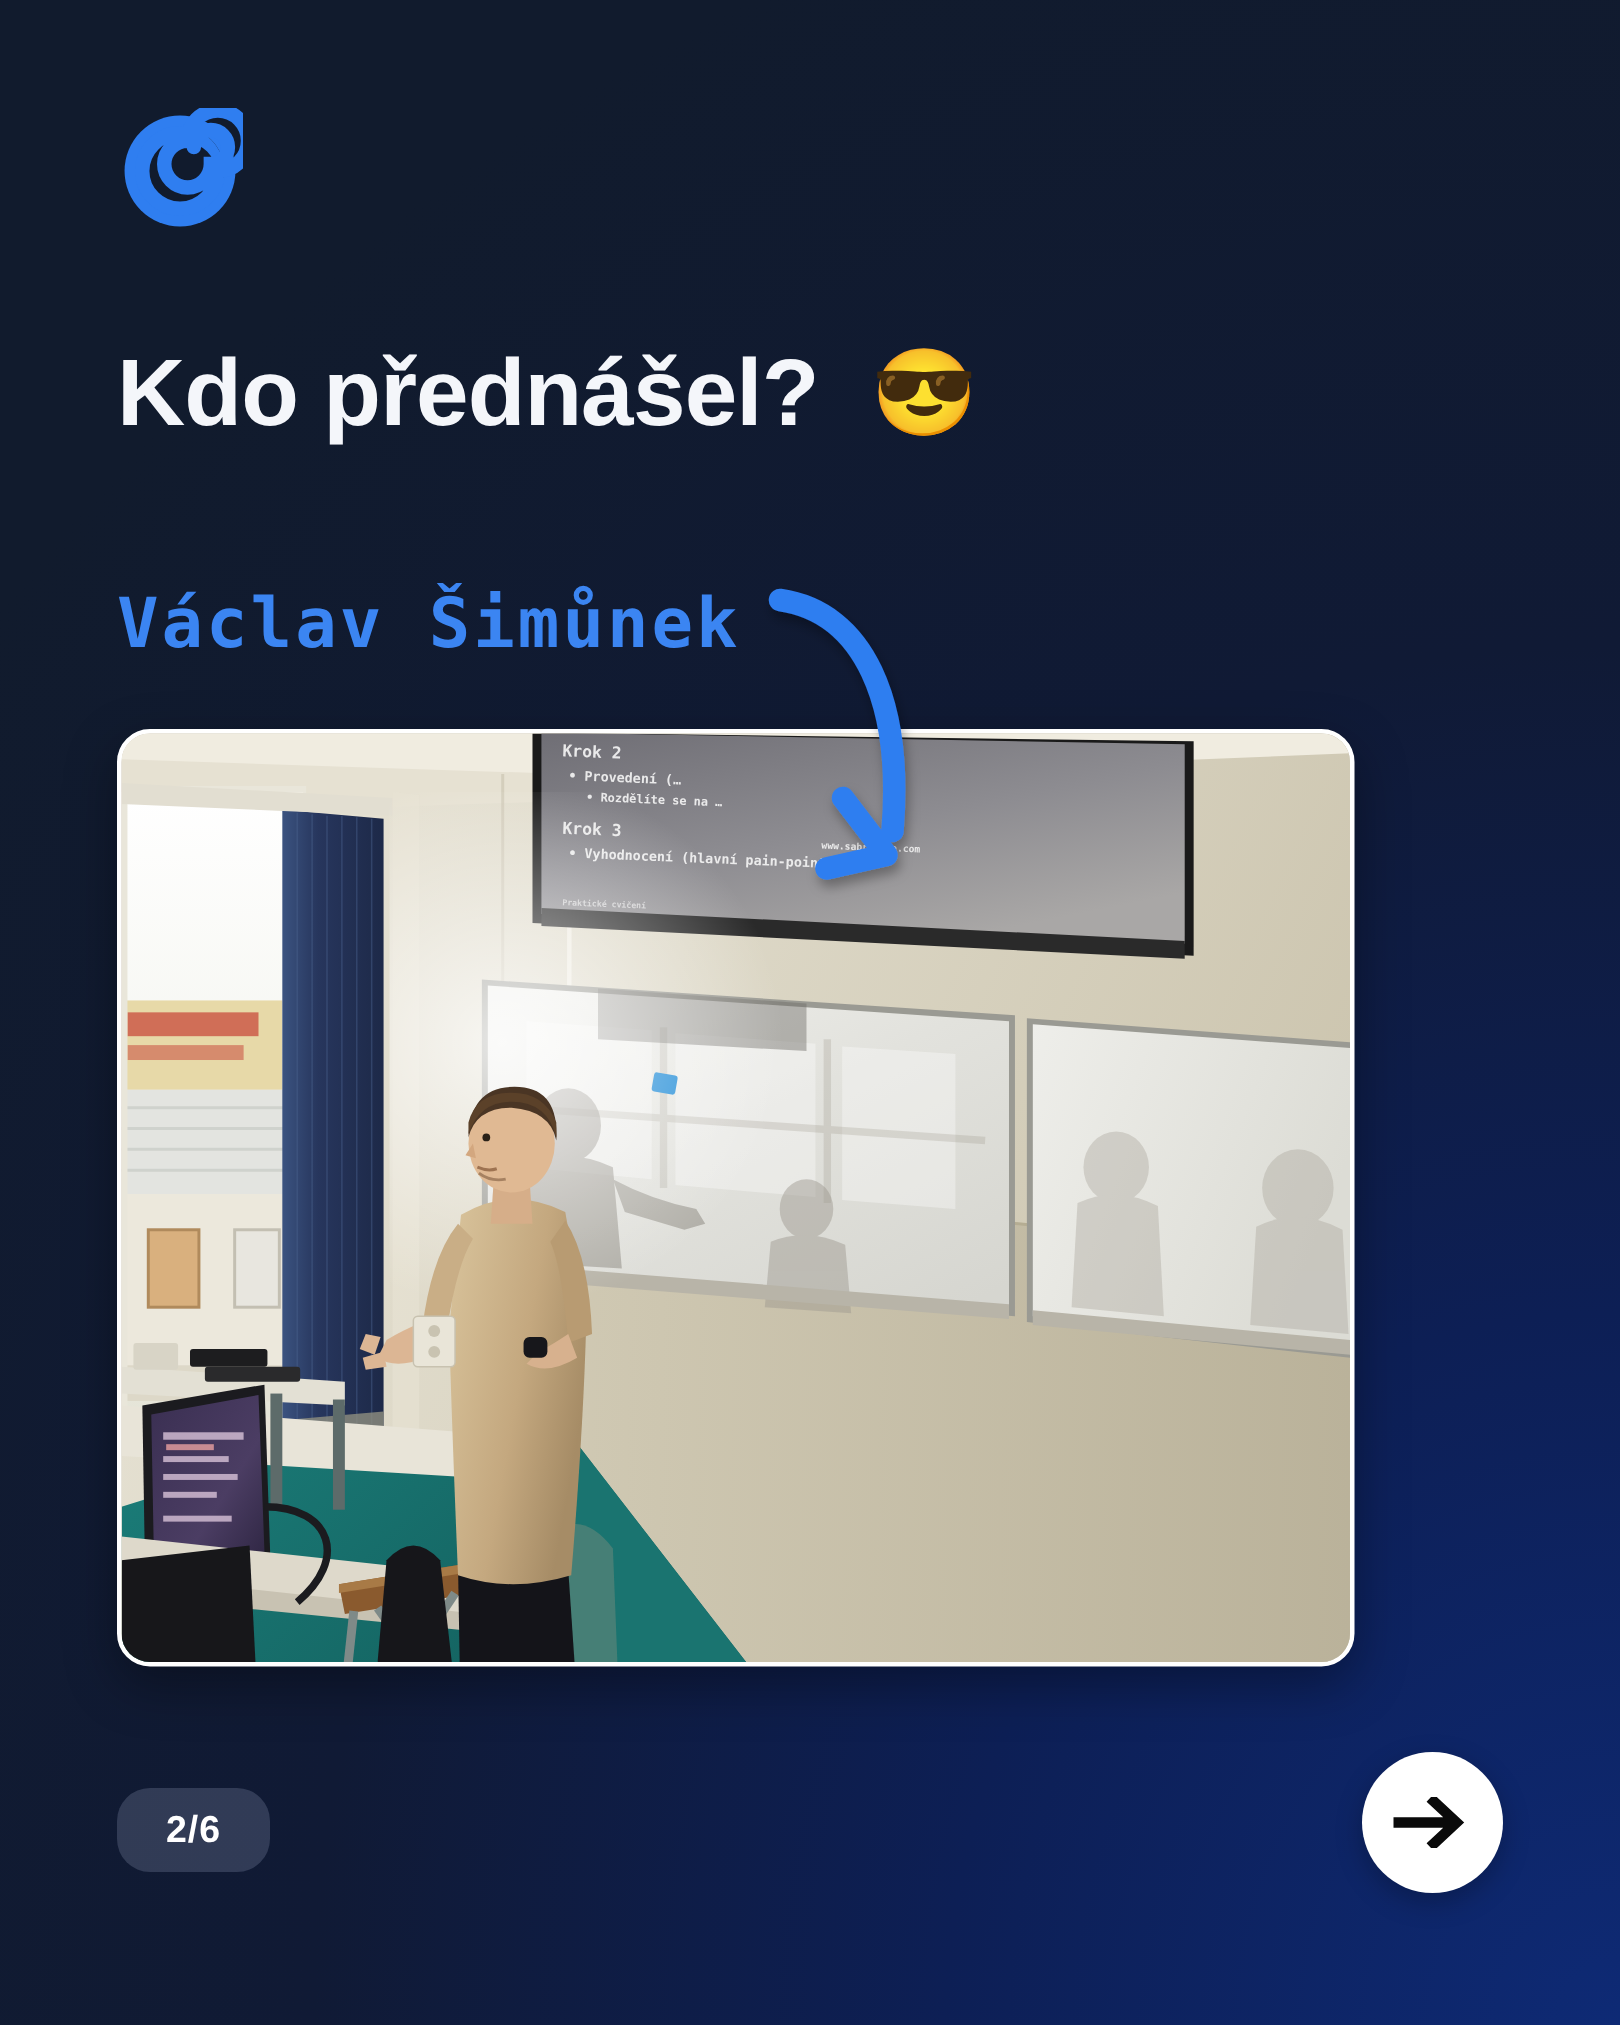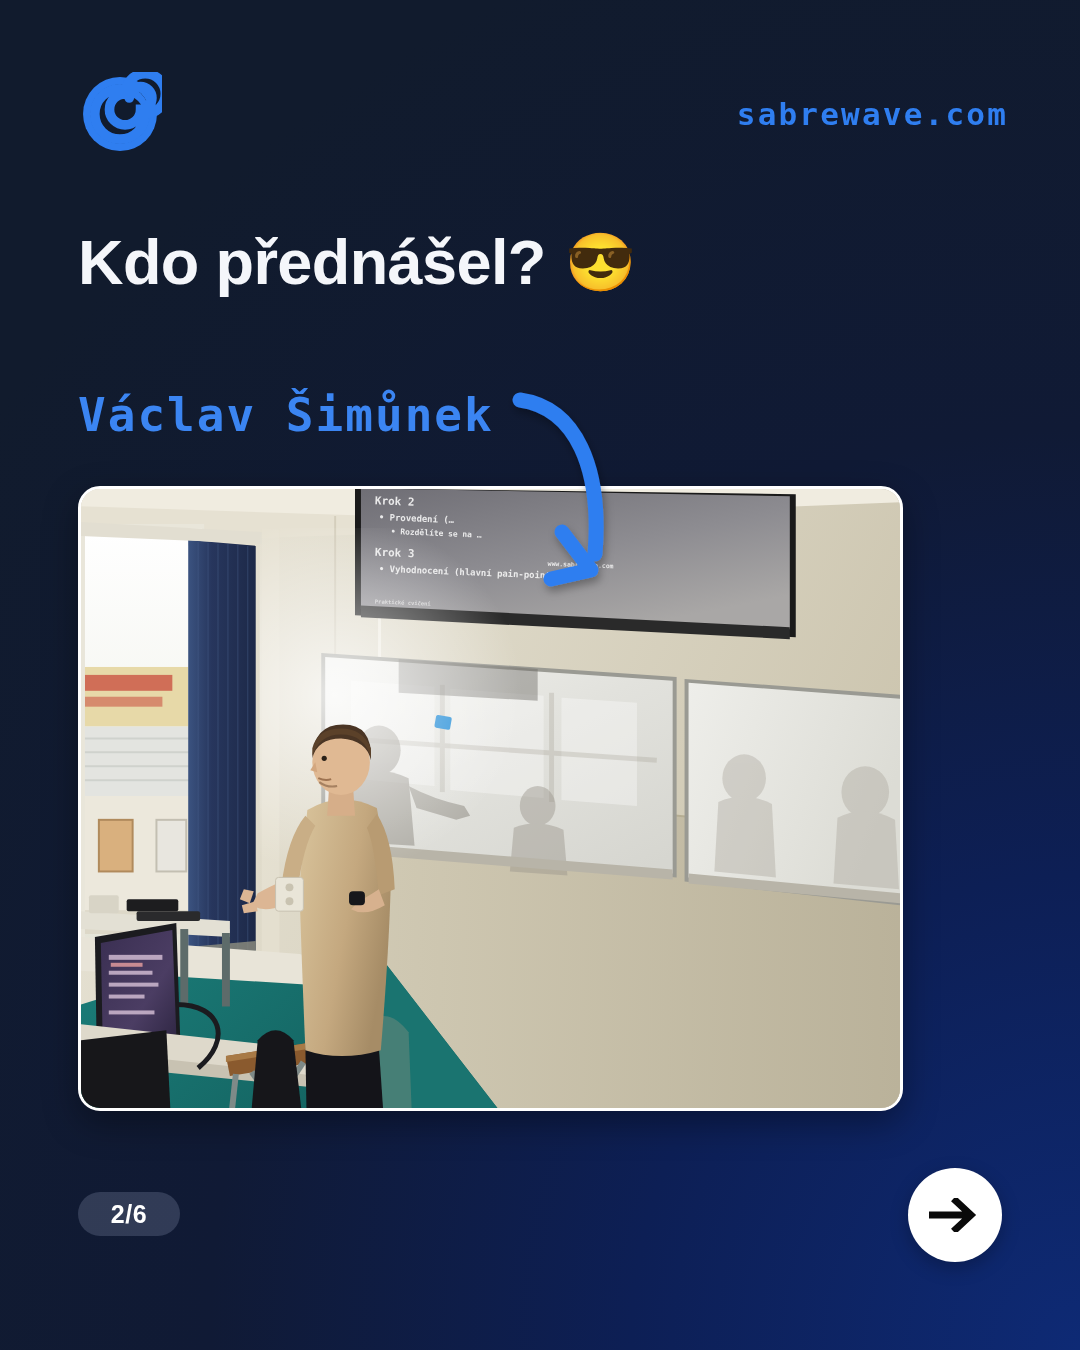--- a/index.html
+++ b/index.html
@@ -33,21 +33,21 @@
   }
 
   
   #headline {
     position:absolute; left:78px; top:229px;
     font-size:63px; font-weight:700;
     color:#f4f6fa;
     letter-spacing:-0.6px;
     white-space:nowrap;
     line-height:1.05;
-    display:flex; align-items:center; gap:20px;
+    display:flex; align-items:center; gap:35px;
   }
   #headline-emoji { font-size:57px; line-height:1; }
 
   
   #subtitle {
     position:absolute; left:78px; top:368px;
     font-family:"DejaVu Sans Mono", monospace;
     font-size:46px; font-weight:700;
     color:#3b85f2; letter-spacing:2px;
     white-space:nowrap;
@@ -69,21 +69,21 @@
     border:3px solid #ffffff;
     overflow:hidden;
     box-shadow:0 12px 34px rgba(0,0,0,.35);
     background:#cfc9b8;
   }
   #photo-svg { display:block; width:100%; height:100%; }
 
   
   #page-badge {
     position:absolute; left:78px; top:1192px;
-    height:44px; min-width:102px; padding:0 22px;
+    height:56px; min-width:102px; padding:0 22px;
     border-radius:22px;
     background:rgba(215,228,255,.17);
     display:flex; align-items:center; justify-content:center;
     color:#ffffff; font-size:25px; font-weight:700;
     letter-spacing:.6px;
   }
   #next-button {
     position:absolute; left:908px; top:1168px;
     width:94px; height:94px; border-radius:50%;
     background:#ffffff;
@@ -113,21 +113,20 @@
                      A22 22 0 0 0 56 28 A17 17 0 0 0 39 45 A13 13 0 0 0 52 58
                      A9 9 0 0 0 61 49 A6 6 0 0 0 55 43" fill="#000"></path>
           </mask>
         </defs>
         <circle cx="50" cy="50" r="46" fill="#2f7ef0" mask="url(#logomask)"></circle>
         <path d="M50 20 A30 30 0 1 0 80 50 A24 24 0 1 0 56 26 A18.5 18.5 0 1 0 74.5 44.5
                  A13.5 13.5 0 1 0 61 31" fill="none" stroke="#2f7ef0" stroke-width="11.5" stroke-linecap="round"></path>
       </svg>
     </span>
 
-    <span id="site-url">sabrewave.com</span>
   </div>
 
   <div id="headline">
     <span>Kdo přednášel?</span>
     <span id="headline-emoji">😎</span>
   </div>
 
   <div id="subtitle">Václav Šimůnek</div>
 
   <div id="photo-card">

